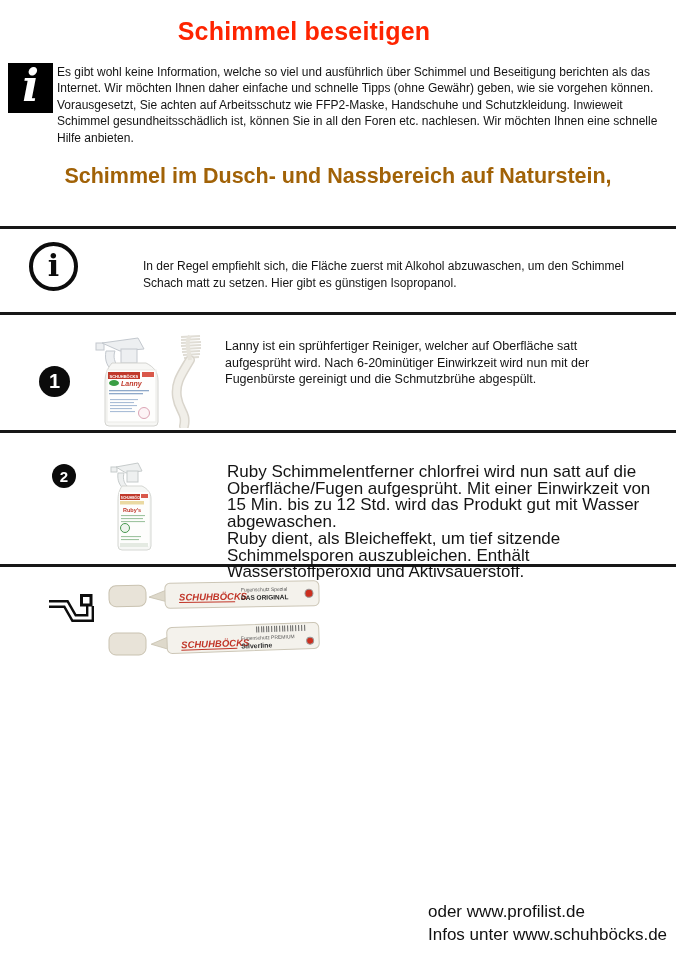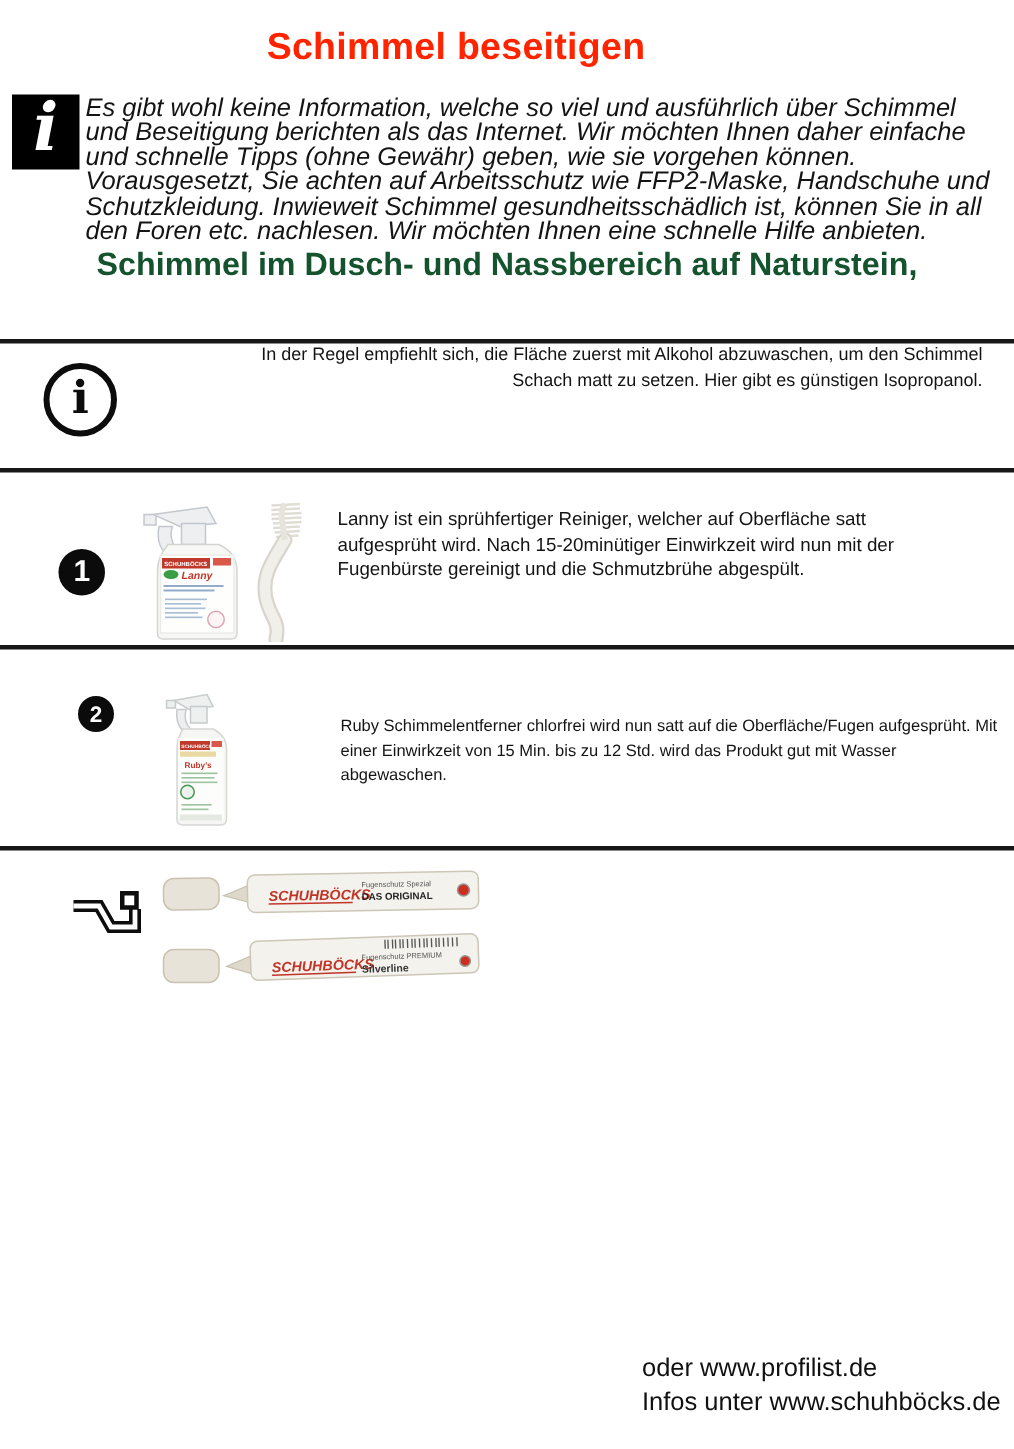--- a/index.html
+++ b/index.html
@@ -14,46 +14,46 @@
   .intro-icon {
     position:absolute; left:8px; top:63px; width:45px; height:50px; background:#000;
     display:flex; align-items:center; justify-content:center;
   }
   .intro-icon span {
     font-family:"DejaVu Serif", serif; font-style:italic; font-weight:bold;
     font-size:44px; color:#fff; line-height:1; margin-top:-5px;
   }
   .intro-text {
     position:absolute; left:57px; top:64px; width:613px;
-    font-size:17px; line-height:16.4px;font-style:italic;
+    font-size:12px; line-height:16.4px;
   }
   .heading {
     position:absolute; top:162px; left:0; width:676px; text-align:center;
-    font-size:21.5px; font-weight:bold; color:#14532d; line-height:28.5px;
+    font-size:21.5px; font-weight:bold; color:#a16207; line-height:28.5px;
   }
   .divider { position:absolute; left:0; width:676px; height:3px; background:#171717; }
   #div1{top:226px} #div2{top:312px} #div3{top:430px} #div4{top:564px}
   .info-circle {
     position:absolute; left:29px; top:242px; width:49px; height:49px;
     border:4.5px solid #0c0c0c; border-radius:50%; box-sizing:border-box;
     display:flex; align-items:center; justify-content:center; background:#fff;
   }
   .info-circle span {
     font-family:"DejaVu Serif", serif; font-weight:bold; font-size:30px;
     color:#0c0c0c; line-height:1; margin-top:-2px;
   }
-  .advice-text { position:absolute; left:143px; top:228px; width:512px; font-size:12px; line-height:16.6px;text-align:right; }
+  .advice-text { position:absolute; left:143px; top:258px; width:512px; font-size:12px; line-height:16.6px; }
   .badge {
     position:absolute; background:#0b0b0b; color:#fff; border-radius:50%;
     display:flex; align-items:center; justify-content:center; font-weight:bold;
   }
   #badge1 { left:39px; top:366px; width:31px; height:31px; font-size:20px; }
   #badge2 { left:52px; top:464px; width:24px; height:24px; font-size:15px; }
   .step1-text { position:absolute; left:225px; top:338px; width:406px; font-size:12.5px; line-height:16.6px; }
-  .step2-text { position:absolute; left:227px; top:464px; width:440px; font-size:11px; line-height:16.7px;margin-top:12px; }
+  .step2-text { position:absolute; left:227px; top:464px; width:440px; font-size:17px; line-height:16.7px; }
   .step3-text { position:absolute; left:354px; top:573px; width:304px; font-size:12.5px; line-height:16.7px; }
   .abs { position:absolute; }
   #lanny-svg { left:94px; top:334px; }
   #brush-svg { left:166px; top:333px; }
   #ruby-svg  { left:110px; top:460px; }
   #joint-svg { left:44px; top:593px; }
   #pen1-svg  { left:107px; top:577px; }
   #pen2-svg  { left:107px; top:615px; }
   .footer { position:absolute; left:428px; top:901px; font-size:17px; line-height:22.5px; color:#111; }
   svg text { font-family:"Liberation Sans", sans-serif; }
@@ -119,21 +119,21 @@
         <path d="M16,16 L35,15"></path>
         <path d="M16,19 L34,18"></path>
       <path d="M17,22 L34,21"></path>
         <path d="M18,25 L33,24"></path>
     </g>
     <path d="M24,27 C15,42 9,50 11,64 C13,78 21,80 18,93" fill="none" stroke="#d9d5cc" stroke-width="10" stroke-linecap="round"></path>
     <path d="M24,27 C15,42 9,50 11,64 C13,78 21,80 18,93" fill="none" stroke="#f1efe9" stroke-width="7" stroke-linecap="round"></path>
     <path d="M24,27 C22,13 20,8 24,3" fill="none" stroke="#e7e4dc" stroke-width="4"></path>
   </svg>
 
-  <div class="step1-text">Lanny ist ein sprühfertiger Reiniger, welcher auf Oberfläche satt aufgesprüht wird. Nach 15-20minütiger Einwirkzeit wird nun mit der Fugenbürste gereinigt und die Schmutzbrühe abgespült.</div>
+  <div class="step1-text">Lanny ist ein sprühfertiger Reiniger, welcher auf Oberfläche satt aufgesprüht wird. Nach 6-20minütiger Einwirkzeit wird nun mit der Fugenbürste gereinigt und die Schmutzbrühe abgespült.</div>
 
   <div class="badge" id="badge2">2</div>
 
   <svg class="abs" id="ruby-svg" width="48" height="92" viewBox="0 0 48 92">
     <g fill="#eef0f0" stroke="#c6cbcb" stroke-width="1">
       <rect x="1" y="7" width="6" height="5"></rect>
       <polygon points="6,7 28,3 32,11 16,13"></polygon>
       <path d="M8,13 C7,21 10,26 14,29 L17,26 C13,22 13,17 14,13 Z"></path>
       <rect x="17" y="11" width="11" height="11"></rect>
     </g>
@@ -148,20 +148,21 @@
     <rect x="11" y="58" width="22" height="1.1" fill="#9fc4a1"></rect>
     <rect x="11" y="61" width="24" height="1.1" fill="#9fc4a1"></rect>
     <circle cx="15" cy="68" r="4.5" fill="#edf4ed" stroke="#47984f"></circle>
     <rect x="11" y="76" width="20" height="1.1" fill="#9fc4a1"></rect>
     <rect x="11" y="79" width="18" height="1.1" fill="#9fc4a1"></rect>
     <rect x="10" y="83" width="28" height="4" fill="#e4eae2"></rect>
   </svg>
 
   <div class="step2-text">
     <div>Ruby Schimmelentferner chlorfrei wird nun satt auf die Oberfläche/Fugen aufgesprüht. Mit einer Einwirkzeit von 15 Min. bis zu 12 Std. wird das Produkt gut mit Wasser abgewaschen.</div>
+    <div>Ruby dient, als Bleicheffekt, um tief sitzende Schimmelsporen auszubleichen. Enthält Wasserstoffperoxid und Aktivsauerstoff.</div>
   </div>
 
   <svg class="abs" id="joint-svg" width="52" height="40" viewBox="0 0 52 40">
     <polyline points="5,11 22,11 30,25 46,25 46,13" fill="none" stroke="#0d0d0d" stroke-width="8" stroke-linejoin="miter"></polyline>
     <polyline points="5,11 22,11 30,25 46,25 46,13" fill="none" stroke="#ffffff" stroke-width="3.2" stroke-linejoin="miter"></polyline>
     <rect x="37.5" y="2.5" width="9.5" height="9.5" fill="#ffffff" stroke="#0d0d0d" stroke-width="3"></rect>
   </svg>
 
   <svg class="abs" id="pen1-svg" width="215" height="36" viewBox="0 0 215 36">
     <g transform="rotate(-1 107 18)">

